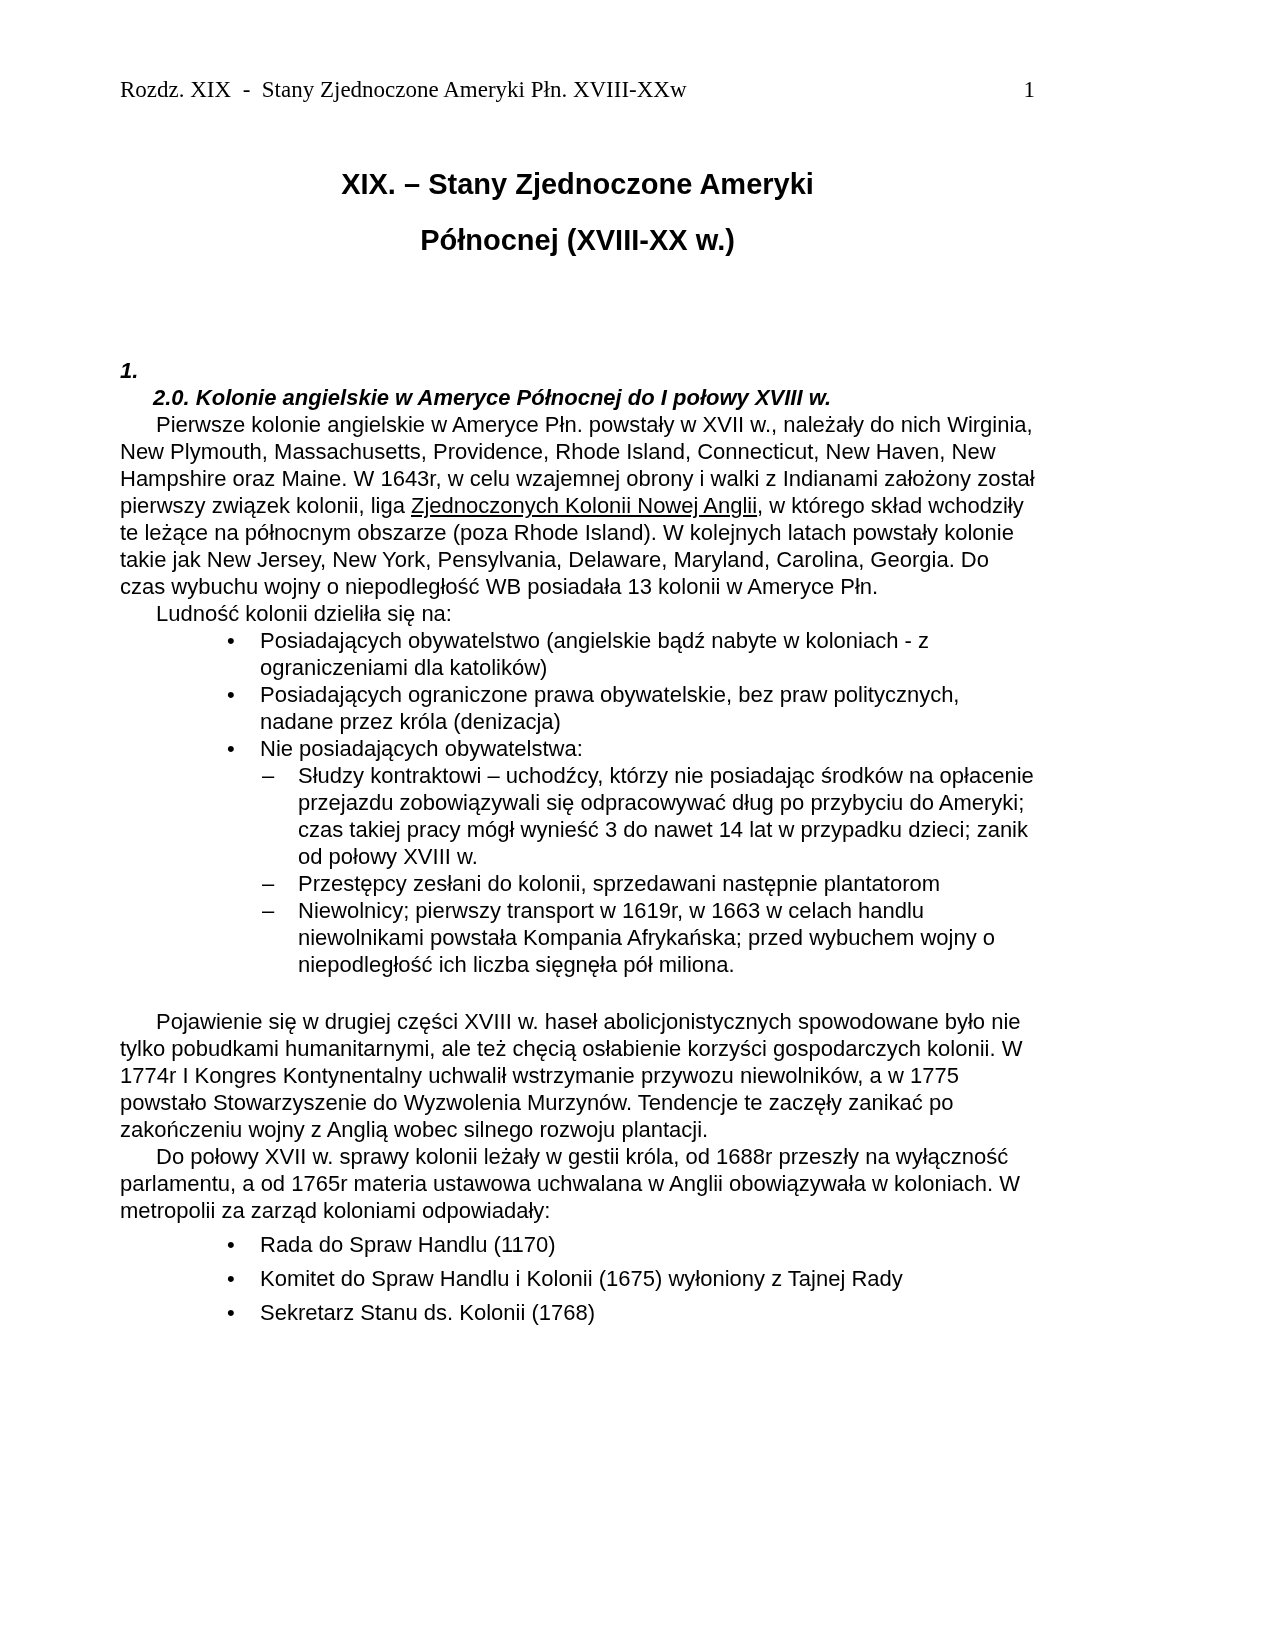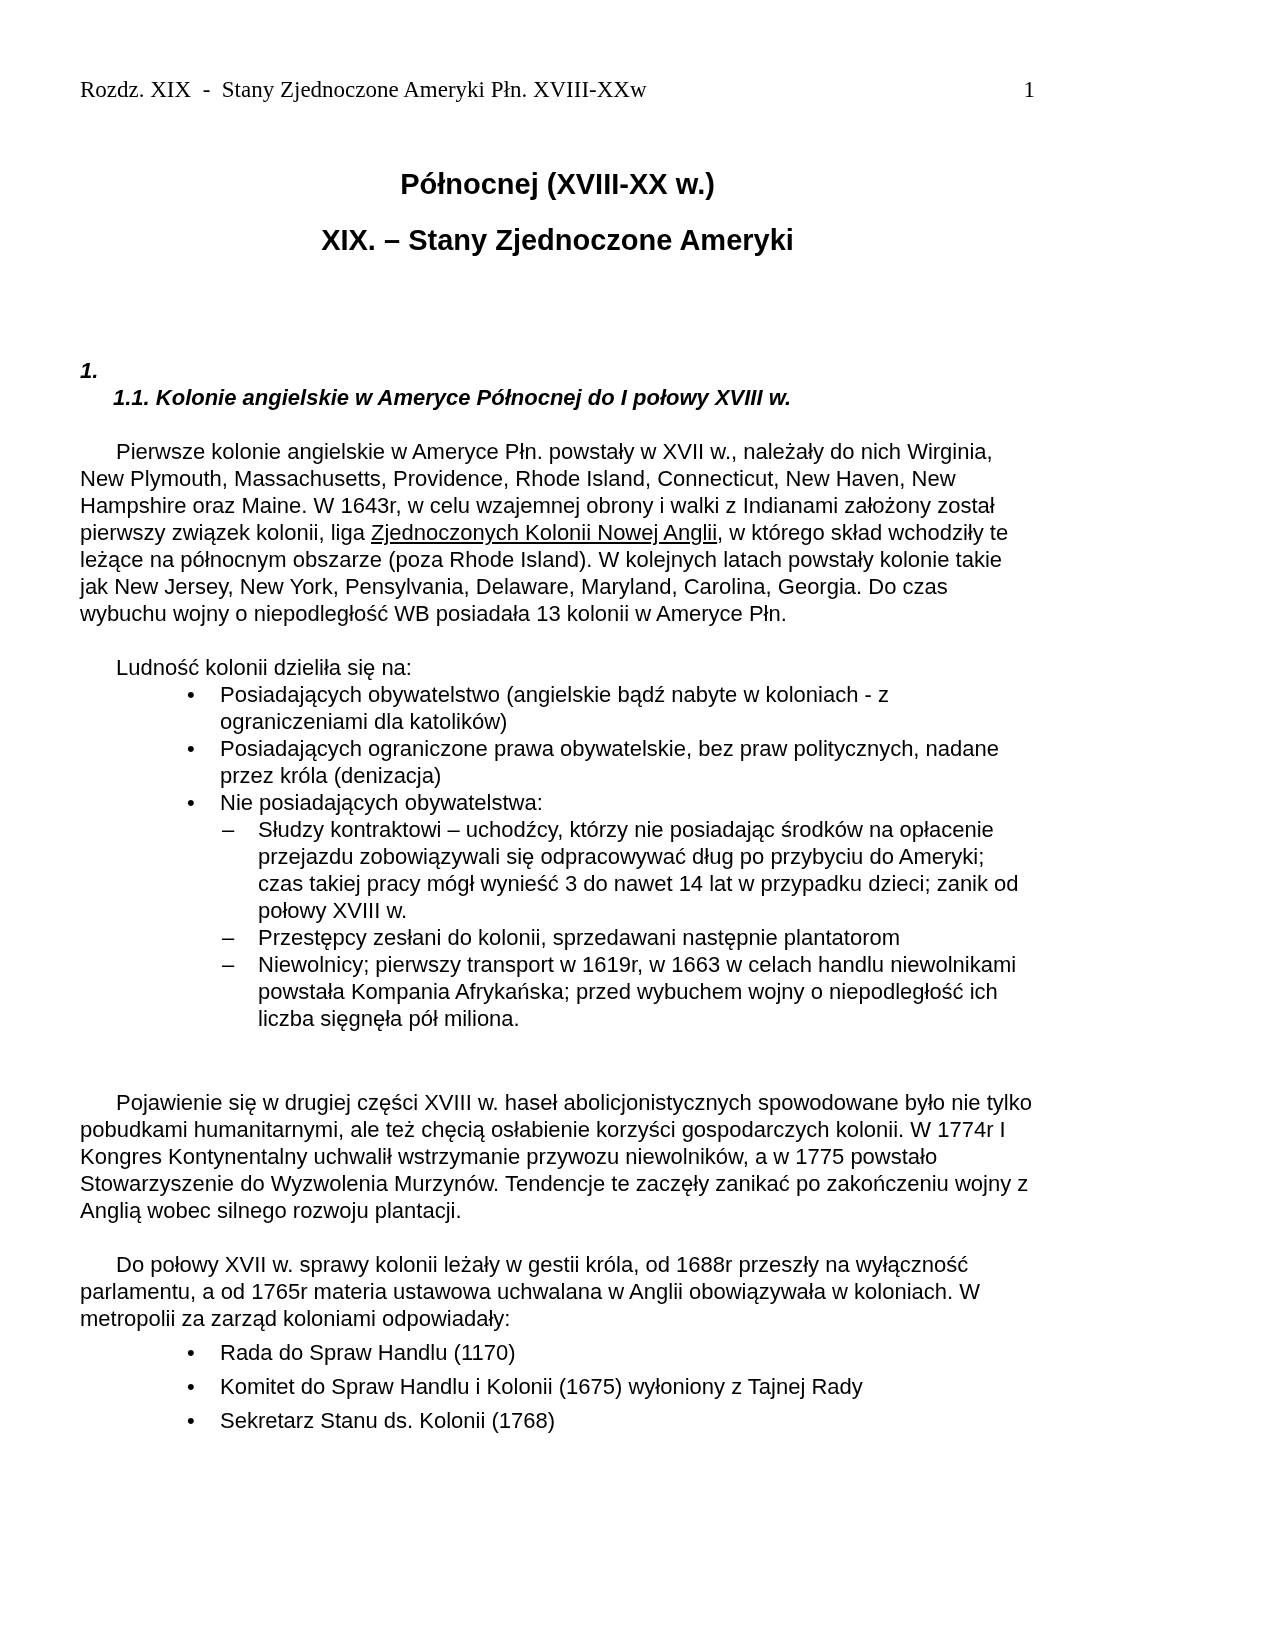--- a/index.html
+++ b/index.html
@@ -7,21 +7,21 @@
   .page {
     position: relative;
     width: 1275px;
     height: 1650px;
     margin: 0 auto;
     background: #ffffff;
     color: #000000;
     font-family: "Liberation Sans", sans-serif;
     font-size: 22px;
     line-height: 27px;
-    padding: 76px 240px 0 80px;
+    padding: 76px 240px 0 120px;
     overflow: hidden;
   }
   .header {
     display: flex;
     justify-content: space-between;
     font-family: "Liberation Serif", serif;
     font-size: 23px;
     line-height: 27px;
   }
   .header span { white-space: pre-wrap; }
@@ -38,21 +38,21 @@
     display: flex;
     font-weight: bold;
     font-style: italic;
   }
   .section-heading .num { flex: 0 0 33px; }
   .subsection-heading {
     margin-left: 33px;
     font-weight: bold;
     font-style: italic;
   }
-  .para { margin-top: 27px; }
+  .para { }
   .para.indent { text-indent: 36px; }
   .underline { text-decoration: underline; }
   .li1 { display: flex; }
   .li1 > .marker { flex: 0 0 33px; margin-left: 107px; }
   .li1 > .text { flex: 1; }
   .li2 { display: flex; }
   .li2 > .marker { flex: 0 0 36px; margin-left: 142px; }
   .li2 > .text { flex: 1; }
   .li1.admin { margin-top: 7px; }
   .spacer-30 { height: 30px; }
@@ -61,28 +61,28 @@
 <body>
 
 <div class="page">
 
   <div class="header">
     <span>Rozdz. XIX  -  Stany Zjednoczone Ameryki Płn. XVIII-XXw</span>
     <span>1</span>
   </div>
 
   <div class="doc-title">
+    <div class="title-line">XIX. – Stany Zjednoczone Ameryki</div>
     <div class="title-line">Północnej (XVIII-XX w.)</div>
-    <div class="title-line">XIX. – Stany Zjednoczone Ameryki</div>
   </div>
 
   <div class="section-heading">
     <span class="num">1.</span>
   </div>
-  <div class="subsection-heading">1.1. Kolonie angielskie w Ameryce Północnej do I połowy XVIII w.</div>
+  <div class="subsection-heading">2.0. Kolonie angielskie w Ameryce Północnej do I połowy XVIII w.</div>
 
   <p class="para indent"><span>Pierwsze kolonie angielskie w Ameryce Płn. powstały w XVII w., należały do nich Wirginia, New Plymouth, Massachusetts, Providence, Rhode Island, Connecticut, New Haven, New Hampshire oraz Maine. W 1643r, w celu wzajemnej obrony i walki z Indianami założony został pierwszy związek kolonii, liga </span><span class="underline">Zjednoczonych Kolonii Nowej Anglii</span><span>, w którego skład wchodziły te leżące na północnym obszarze (poza Rhode Island). W kolejnych latach powstały kolonie takie jak New Jersey, New York, Pensylvania, Delaware, Maryland, Carolina, Georgia. Do czas wybuchu wojny o niepodległość WB posiadała 13 kolonii w Ameryce Płn.</span></p>
 
   <p class="para indent">Ludność kolonii dzieliła się na:</p>
 
   <div class="li1">
     <span class="marker">•</span>
     <span class="text">Posiadających obywatelstwo (angielskie bądź nabyte w koloniach - z ograniczeniami dla katolików)</span>
   </div>
   <div class="li1">

